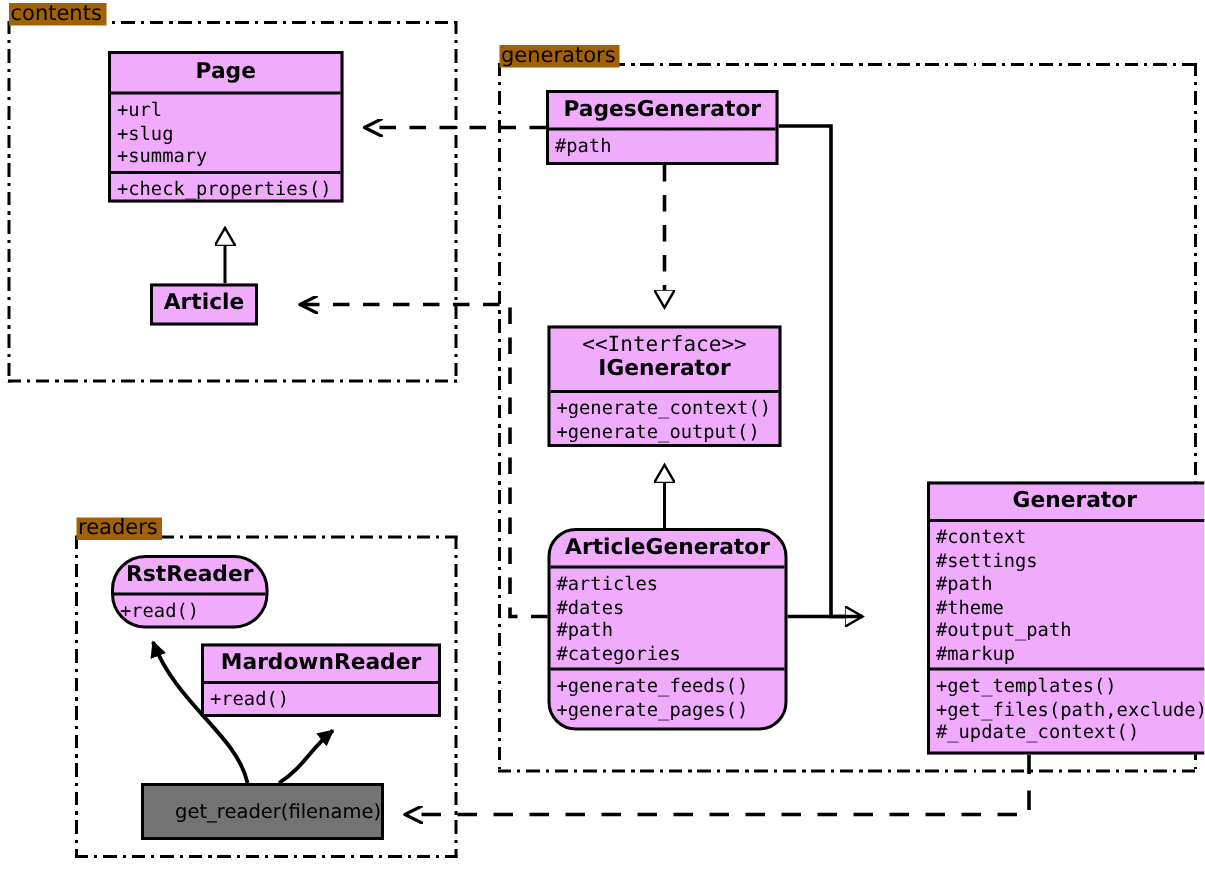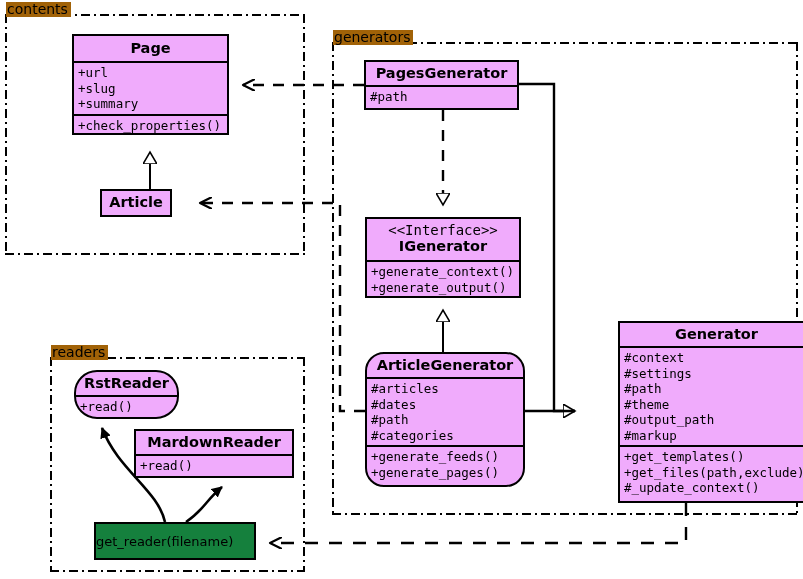--- a/index.html
+++ b/index.html
@@ -88,24 +88,24 @@
     font-size: 12.5px;
     line-height: 15.5px;
     color: #000;
     padding-left: 4px;
     white-space: nowrap;
   }
   .plainbox {
     position: absolute;
     box-sizing: border-box;
     border: 2px solid #000;
-    background: #15803d;
+    background: #737373;
     display: flex;
     align-items: center;
-    justify-content: flex-start;
+    justify-content: flex-end;
   }
   .plainbox-label {
     font-family: "DejaVu Sans", sans-serif;
     font-size: 13px;
     color: #000;
     white-space: nowrap;
   }
 </style>
 </head>
 <body>

